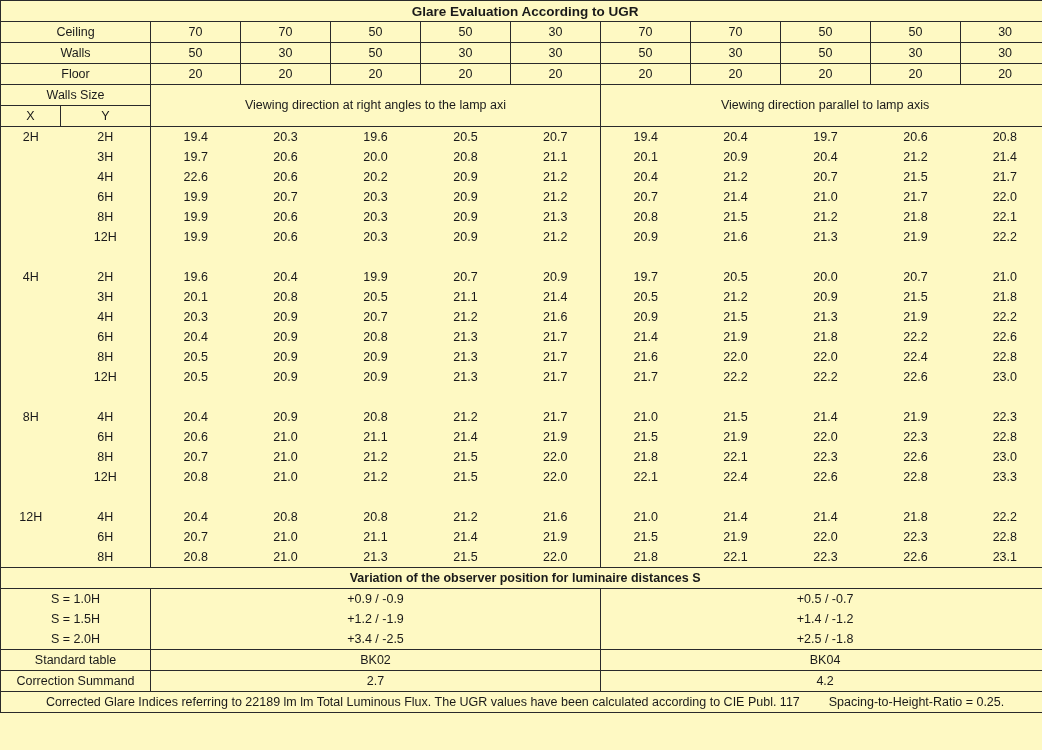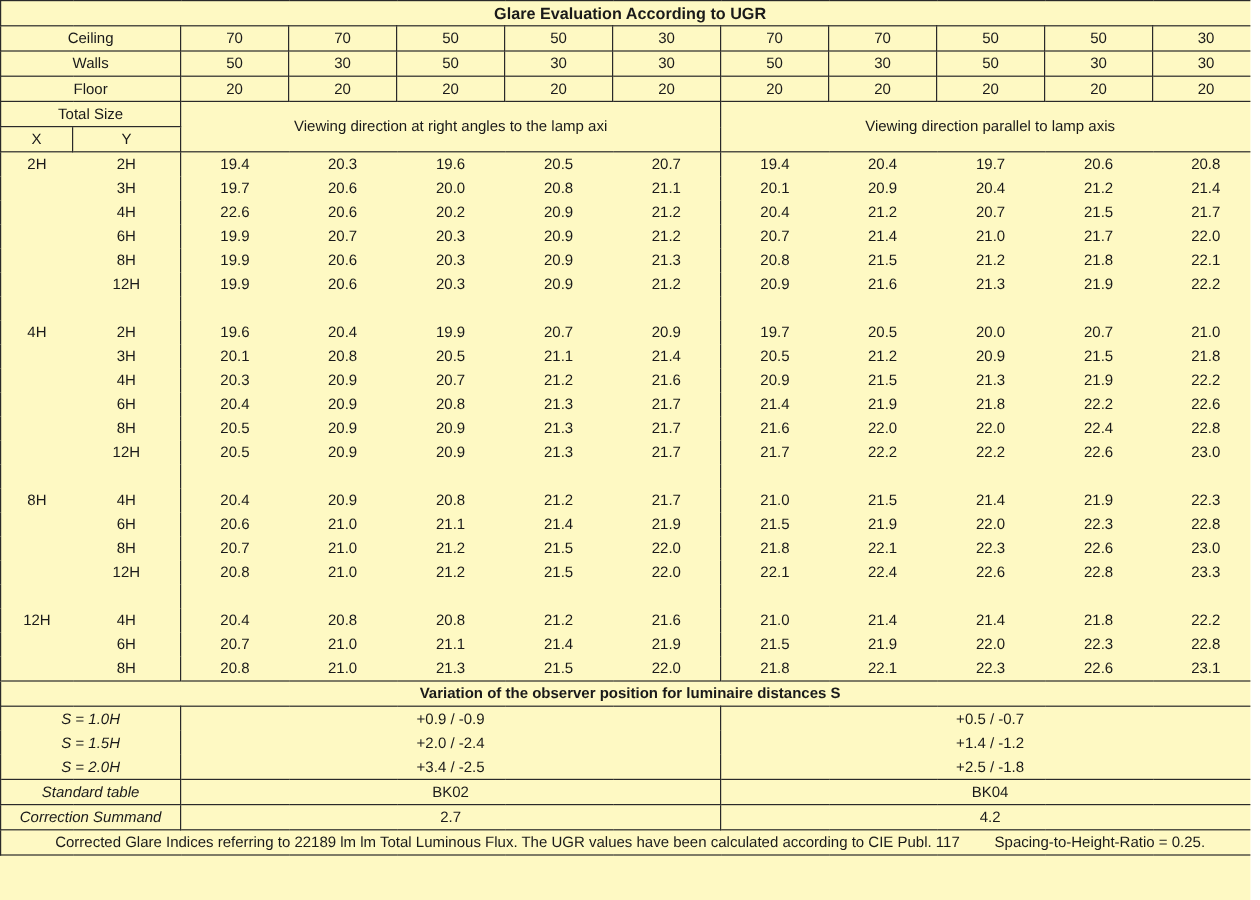--- a/index.html
+++ b/index.html
@@ -74,21 +74,20 @@
     height: 24px;
     margin-top: 35px;
   }
   .var-head {
     text-align: left;
     padding-left: 6px;
     font-weight: bold;
   }
   .sub-left {
     text-align: center;
-    font-style: italic;
   }
   .xcol, .ycol {
     text-align: center;
   }
 </style>
 </head>
 <body>
 
 <div id="page">
   <table class="ugr">
@@ -148,21 +147,21 @@
       <td>20</td>
       <td>20</td>
       <td>20</td>
       <td>20</td>
       <td>20</td>
       <td>20</td>
       <td>20</td>
     </tr>
 
     <tr>
-      <td class="hdr-room nb-bottom" colspan="2">Total Size</td>
+      <td class="hdr-room nb-bottom" colspan="2">Walls Size</td>
       <td class="hdr-room" colspan="5" rowspan="2">Viewing direction at right angles to the lamp axi</td>
       <td class="hdr-room" colspan="5" rowspan="2">Viewing direction parallel to lamp axis</td>
     </tr>
     <tr>
       <td class="xcol nb-top nb-right">X</td>
       <td class="ycol nb-top nb-left">Y</td>
     </tr>
 
     <tr>
       <td class="xcol data outer-left">2H</td>
@@ -483,21 +482,21 @@
       <td class="var-head" colspan="12">Variation of the observer position for luminaire distances S</td>
     </tr>
 
     <tr>
       <td class="sub-left data outer-left" colspan="2">S = 1.0H</td>
       <td class="data grp-left" colspan="5">+0.9 / -0.9</td>
       <td class="data grp-left outer-right" colspan="5">+0.5 / -0.7</td>
     </tr>
     <tr>
       <td class="sub-left data outer-left" colspan="2">S = 1.5H</td>
-      <td class="data grp-left" colspan="5">+2.0 / -2.4</td>
+      <td class="data grp-left" colspan="5">+1.2 / -1.9</td>
       <td class="data grp-left outer-right" colspan="5">+1.4 / -1.2</td>
     </tr>
     <tr>
       <td class="sub-left data outer-left" colspan="2">S = 2.0H</td>
       <td class="data grp-left" colspan="5">+3.4 / -2.5</td>
       <td class="data grp-left outer-right" colspan="5">+2.5 / -1.8</td>
     </tr>
 
     <tr>
       <td class="sub-left" colspan="2">Standard table</td>

